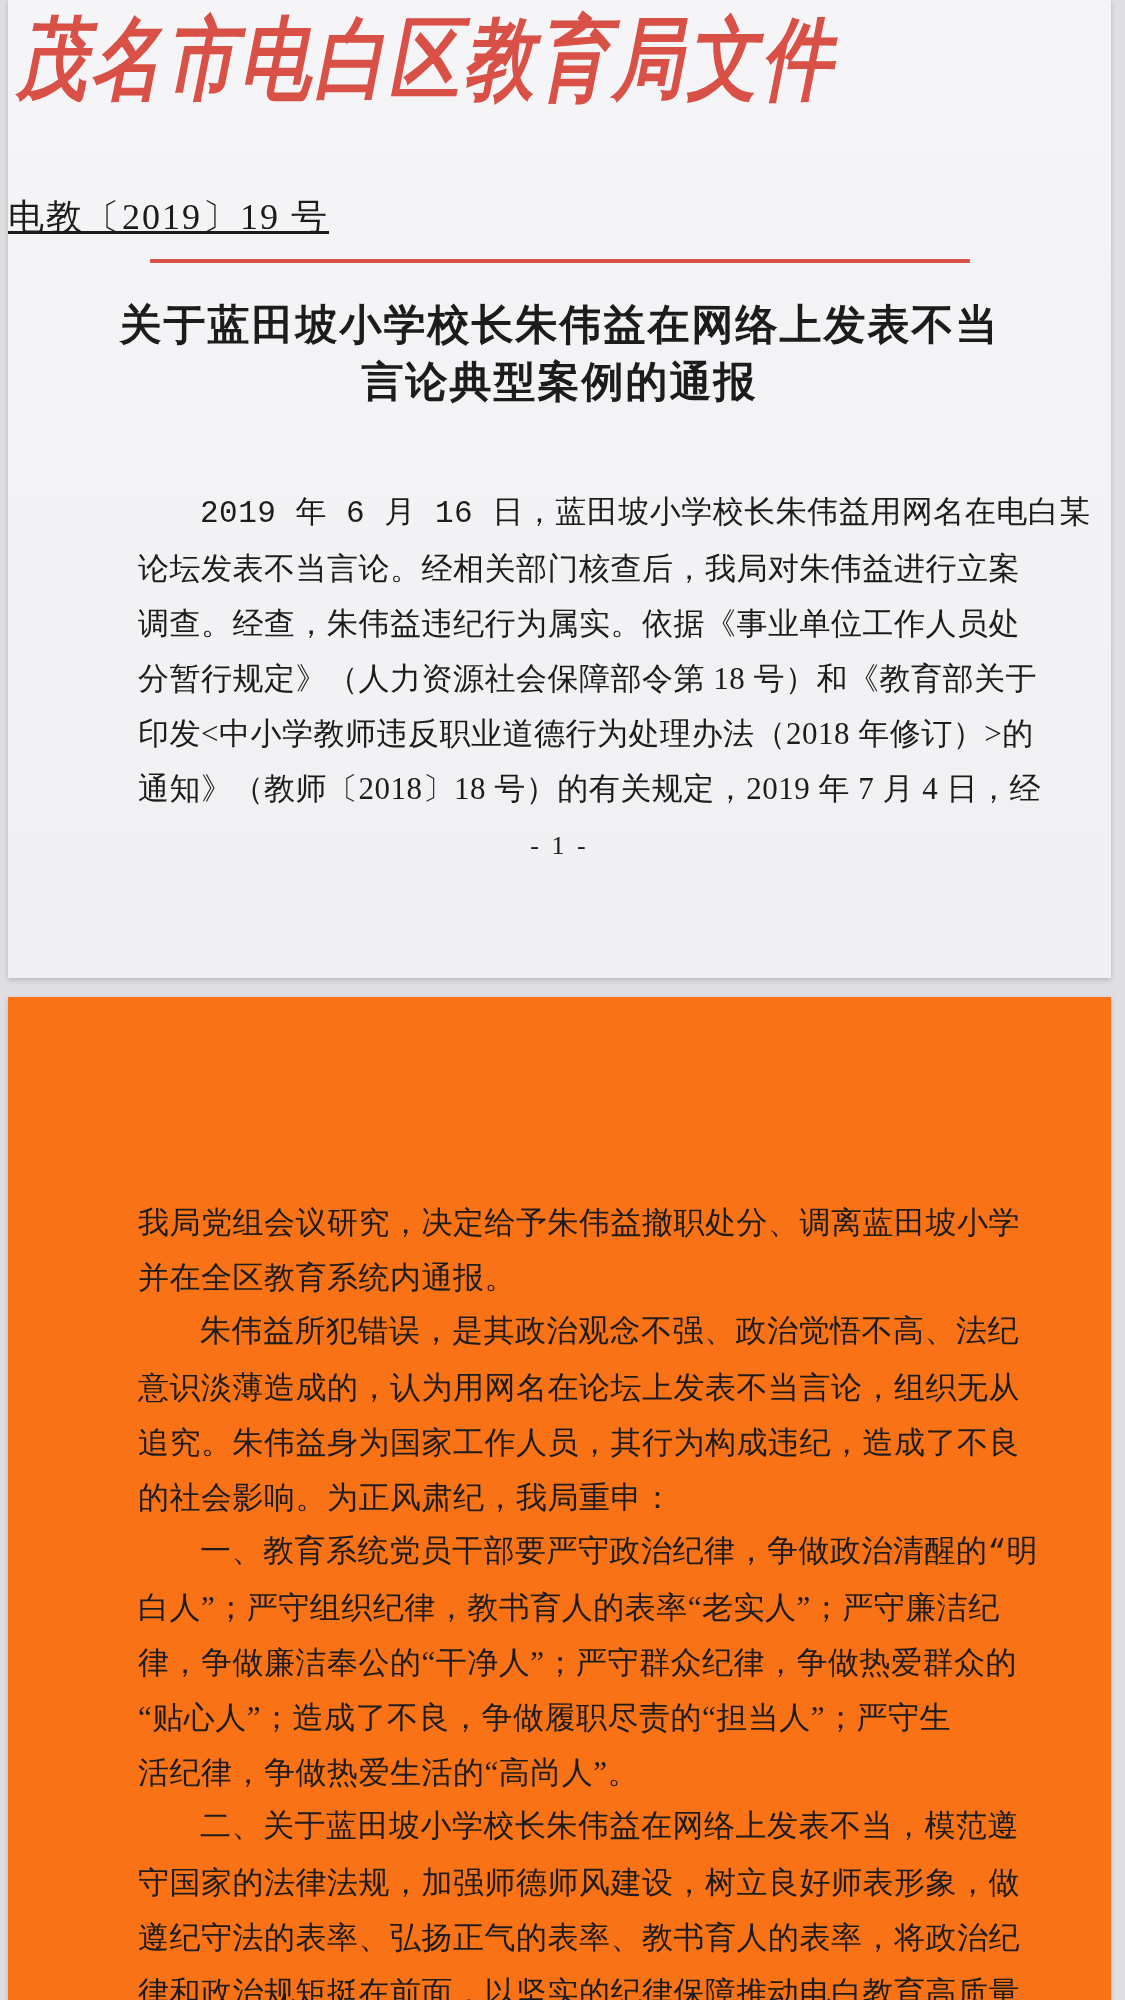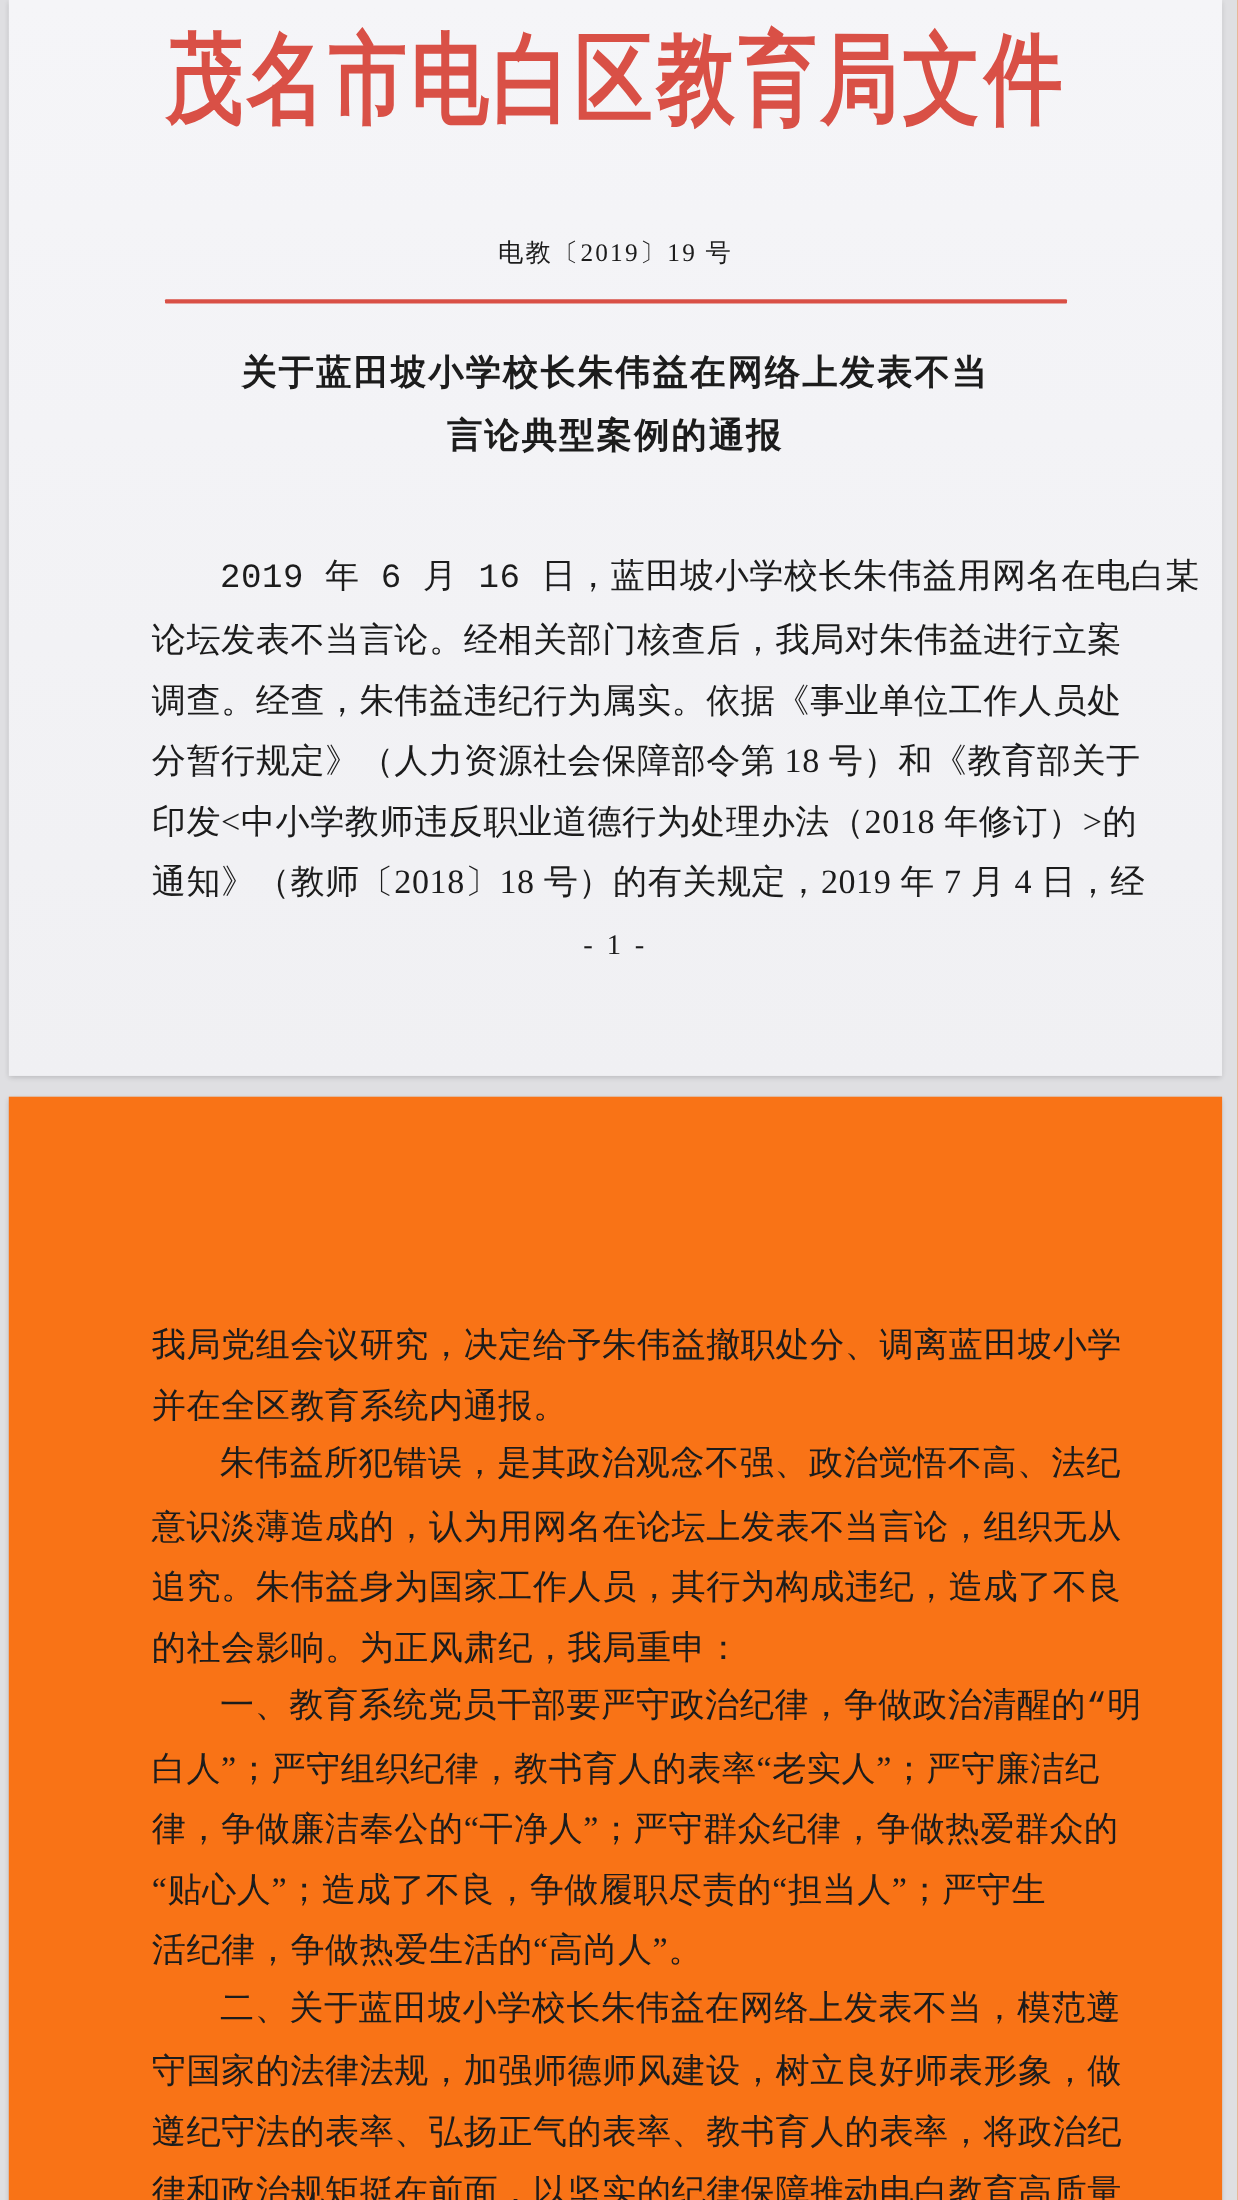--- a/index.html
+++ b/index.html
@@ -21,51 +21,53 @@
   .page-1 {
     height: 978px;
     background: linear-gradient(180deg, #f5f5f8 0%, #f2f2f5 60%, #f0f0f3 100%);
   }
   .page-gap { height: 19px; }
   .page-2 {
     height: 1129px;
     background: #f97316;
   }
   .letterhead {
-    padding-top: 24px;
-    text-align: center;
+    padding-top: 11px;
+    text-align: left;
     line-height: 78px;
     height: 78px;
+    font-style: italic;
   }
   .letterhead-text {
     display: inline-block;
     font-size: 72px;
     font-weight: 900;
     letter-spacing: 4px;
     transform: scale(0.98, 1.25);
     transform-origin: center top;
     white-space: nowrap;
   }
   .doc-number {
     margin-top: 110px;
-    text-align: center;
-    font-size: 23px;
+    text-align: left;
+    font-size: 36px;
     line-height: 36px;
     letter-spacing: 2px;
+    text-decoration: underline;
   }
   .red-rule {
     margin: 24px auto 0 auto;
     width: 820px;
     height: 4px;
     border-radius: 1px;
   }
   .doc-title {
     margin: 34px 0 0 0;
     text-align: center;
-    font-size: 32px;
+    font-size: 42px;
     font-weight: bold;
     line-height: 57px;
     letter-spacing: 2px;
   }
   .doc-title .t-line { display: block; }
   .body-block {
     margin-top: 75px;
     padding: 0 120px 0 130px;
     font-size: 31px;
     line-height: 55px;

